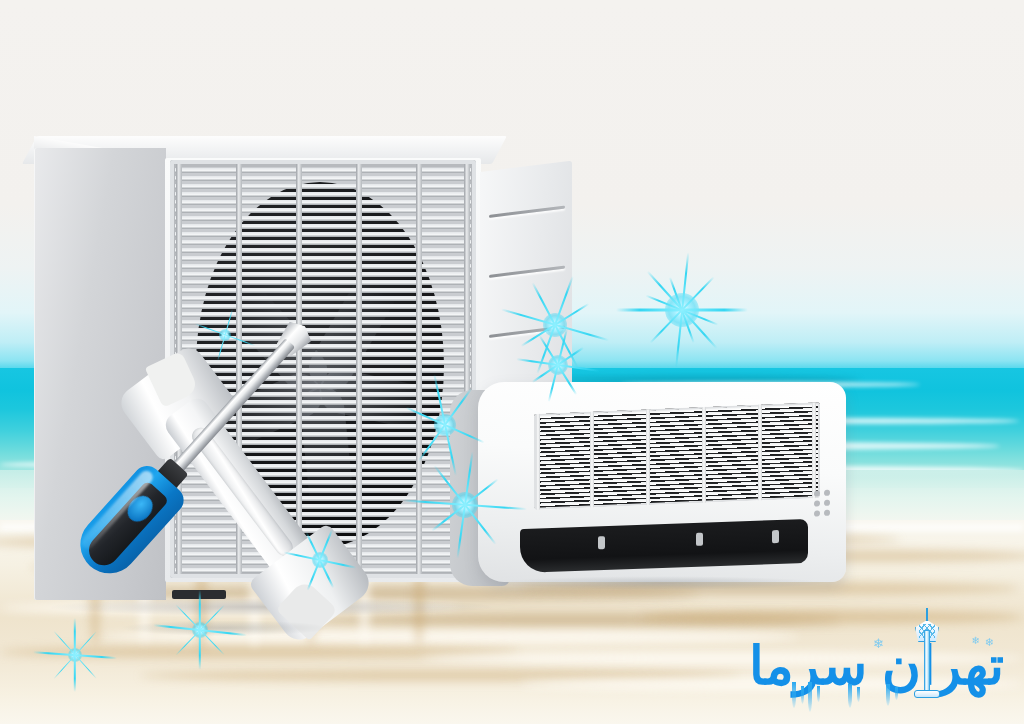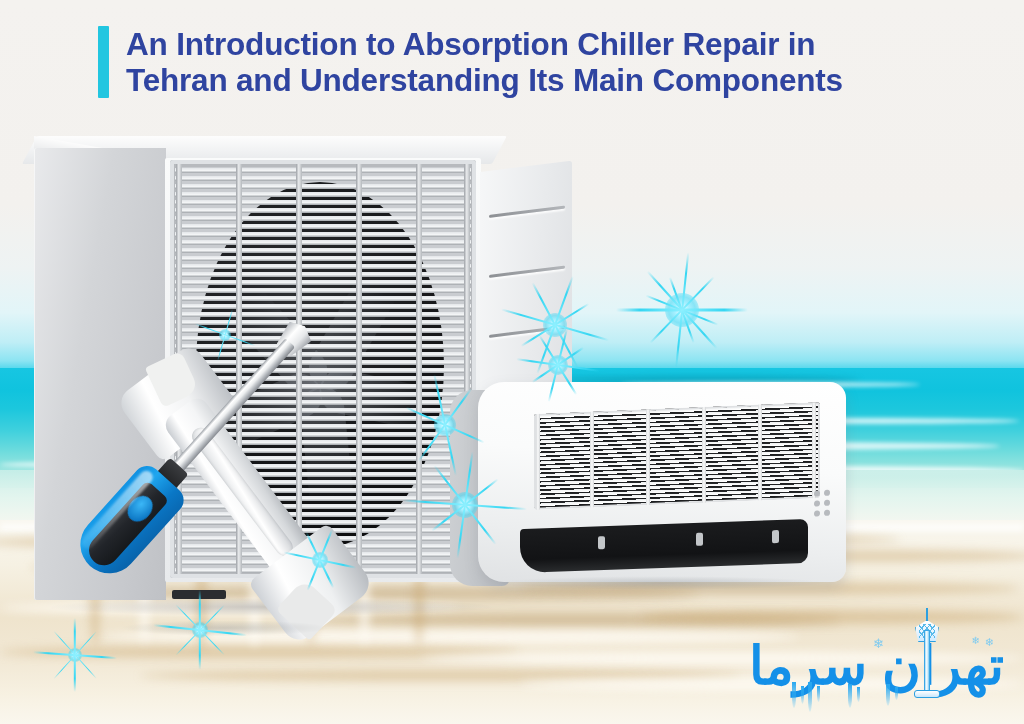--- a/index.html
+++ b/index.html
@@ -376,25 +376,20 @@
 
     <div class="sand-streak" style="left:90px;top:34px;width:10px;height:92px;"></div>
     <div class="sand-streak light" style="left:140px;top:38px;width:9px;height:86px;"></div>
     <div class="sand-streak" style="left:196px;top:36px;width:11px;height:96px;"></div>
     <div class="sand-streak light" style="left:250px;top:40px;width:9px;height:88px;"></div>
     <div class="sand-streak" style="left:306px;top:34px;width:10px;height:92px;"></div>
     <div class="sand-streak light" style="left:360px;top:42px;width:9px;height:84px;"></div>
     <div class="sand-streak" style="left:414px;top:36px;width:10px;height:90px;"></div>
   </div>
 
-  <div class="title-wrap">
-    <div class="accent-bar"></div>
-    <div class="title-text">An Introduction to Absorption Chiller Repair in
-Tehran and Understanding Its Main Components</div>
-  </div>
 
   <div class="outdoor">
     <div class="od-top"></div>
     <div class="od-left-top"></div>
     <div class="od-left"></div>
     <div class="od-body"></div>
 
     <div class="od-grille">
       <div class="od-fan">
         <div class="od-fan-blade" style="transform:rotate(12deg);"></div>

